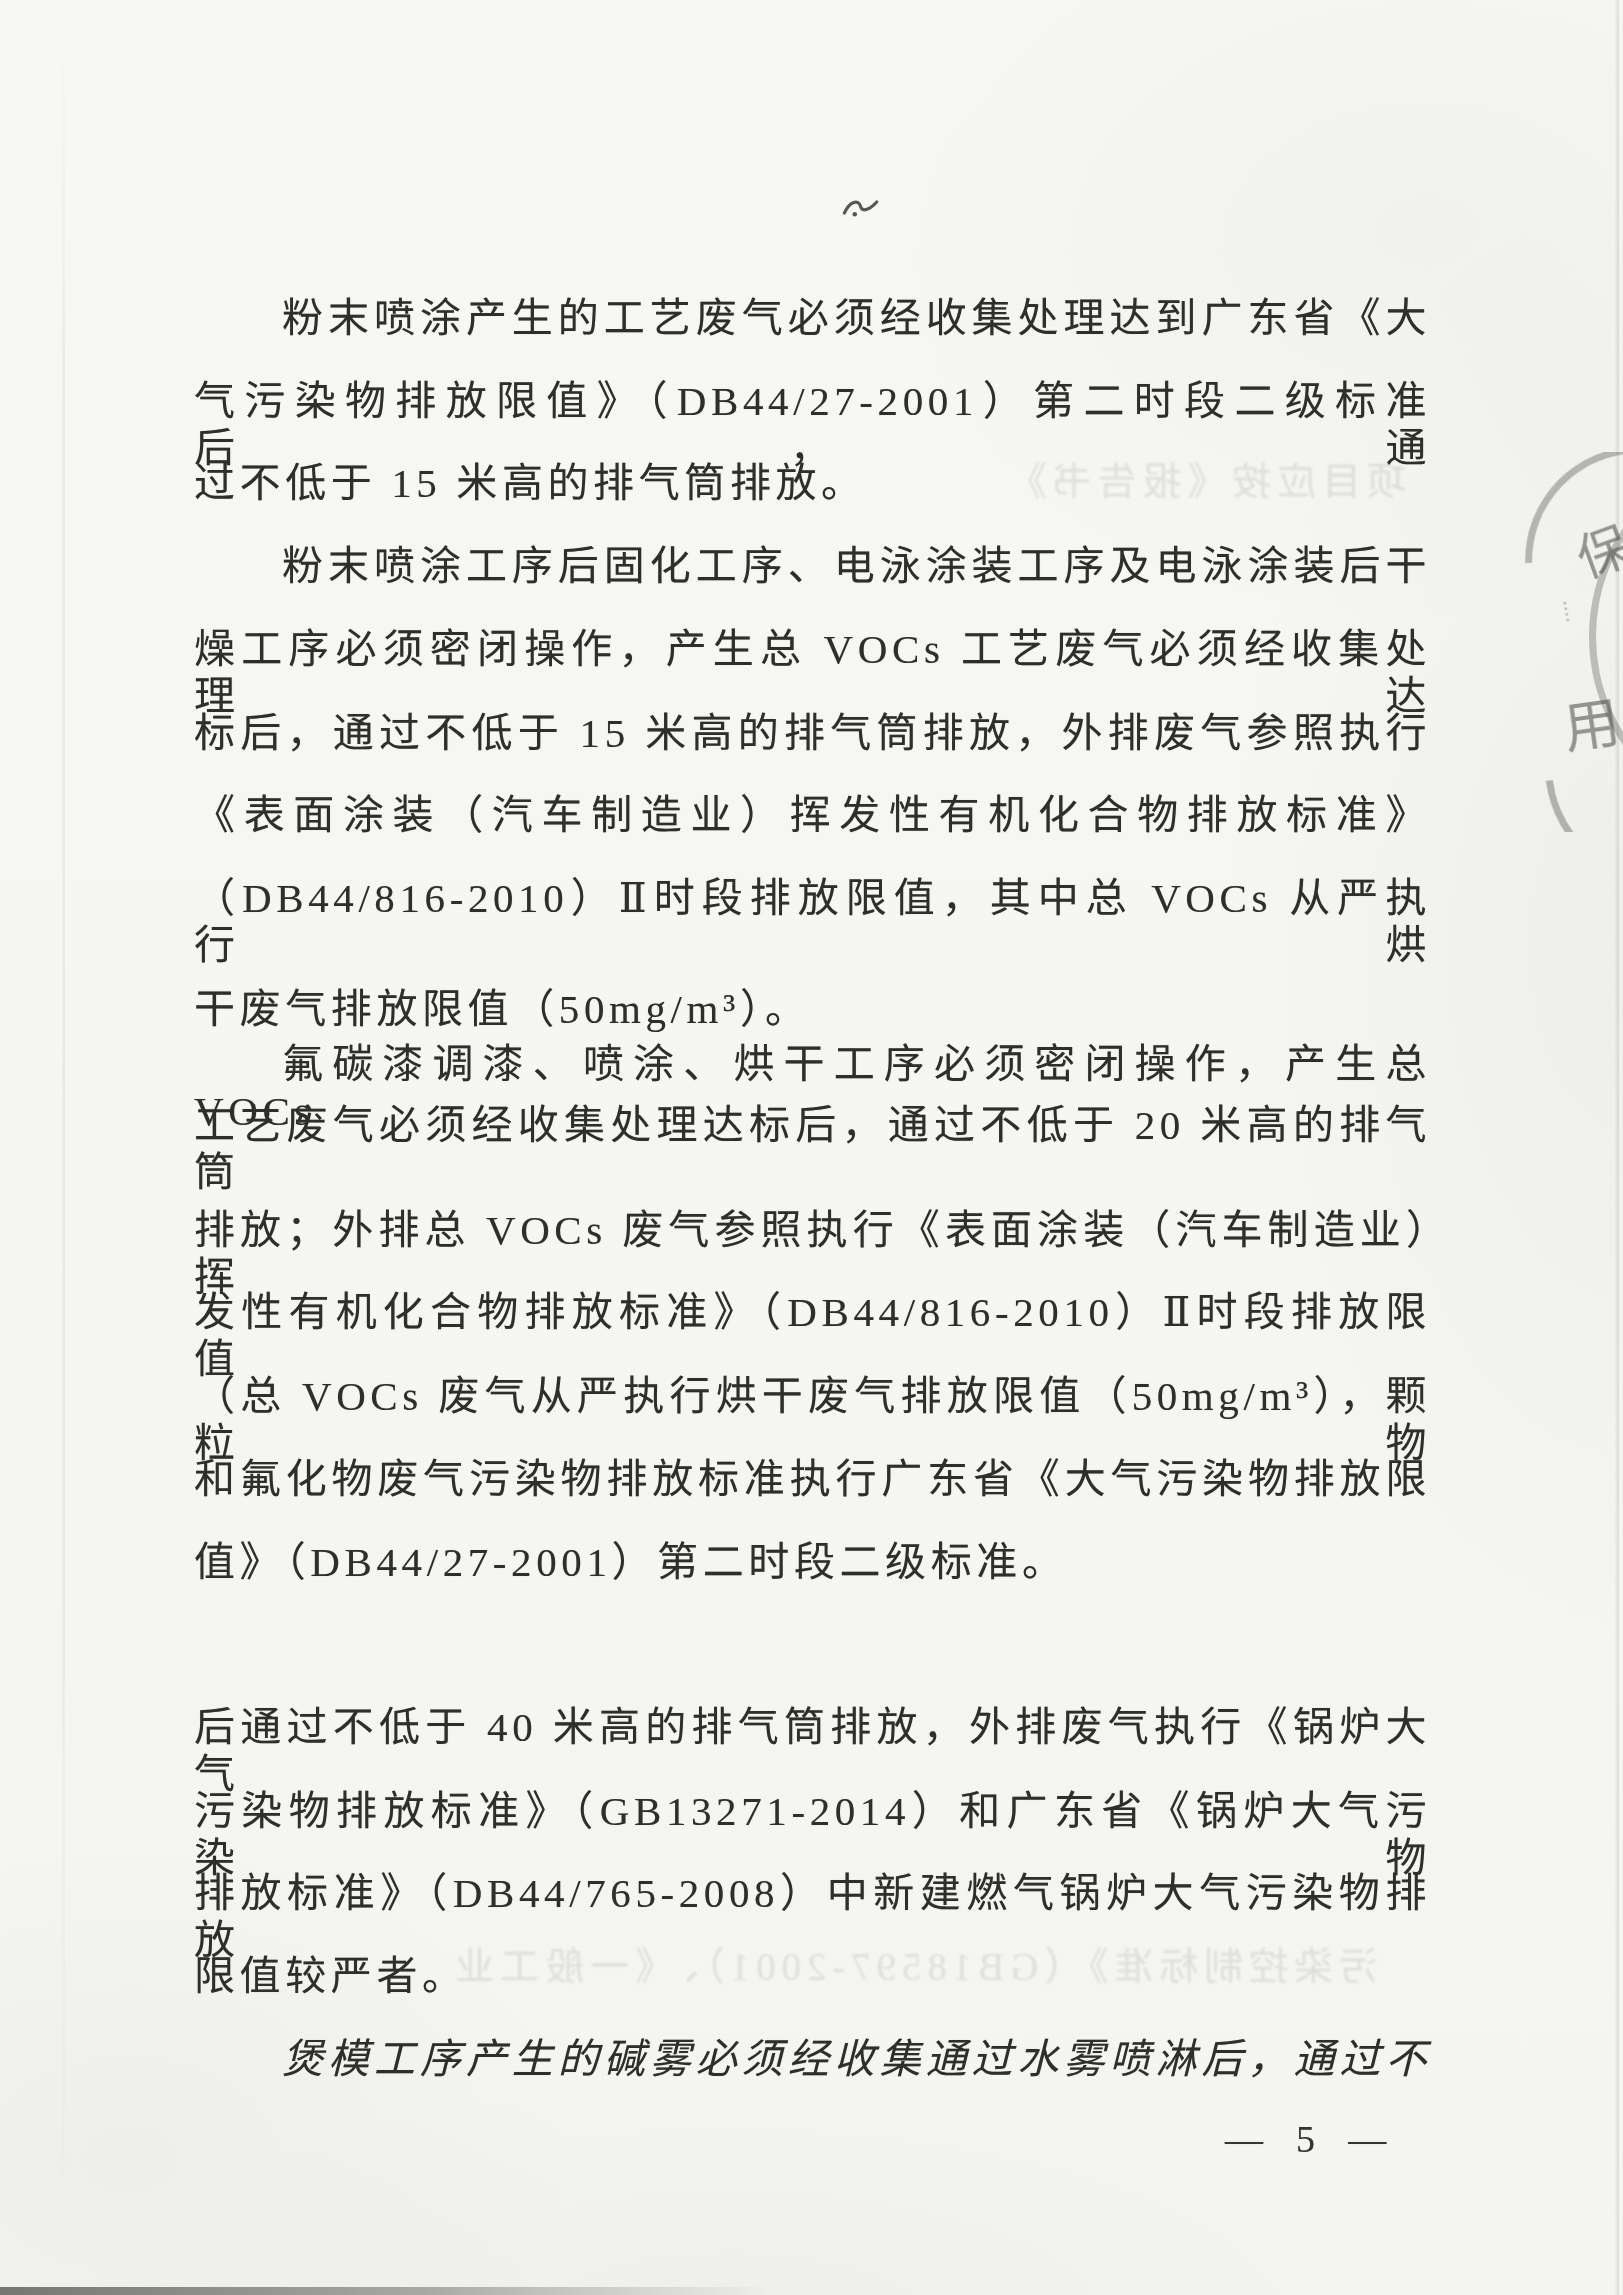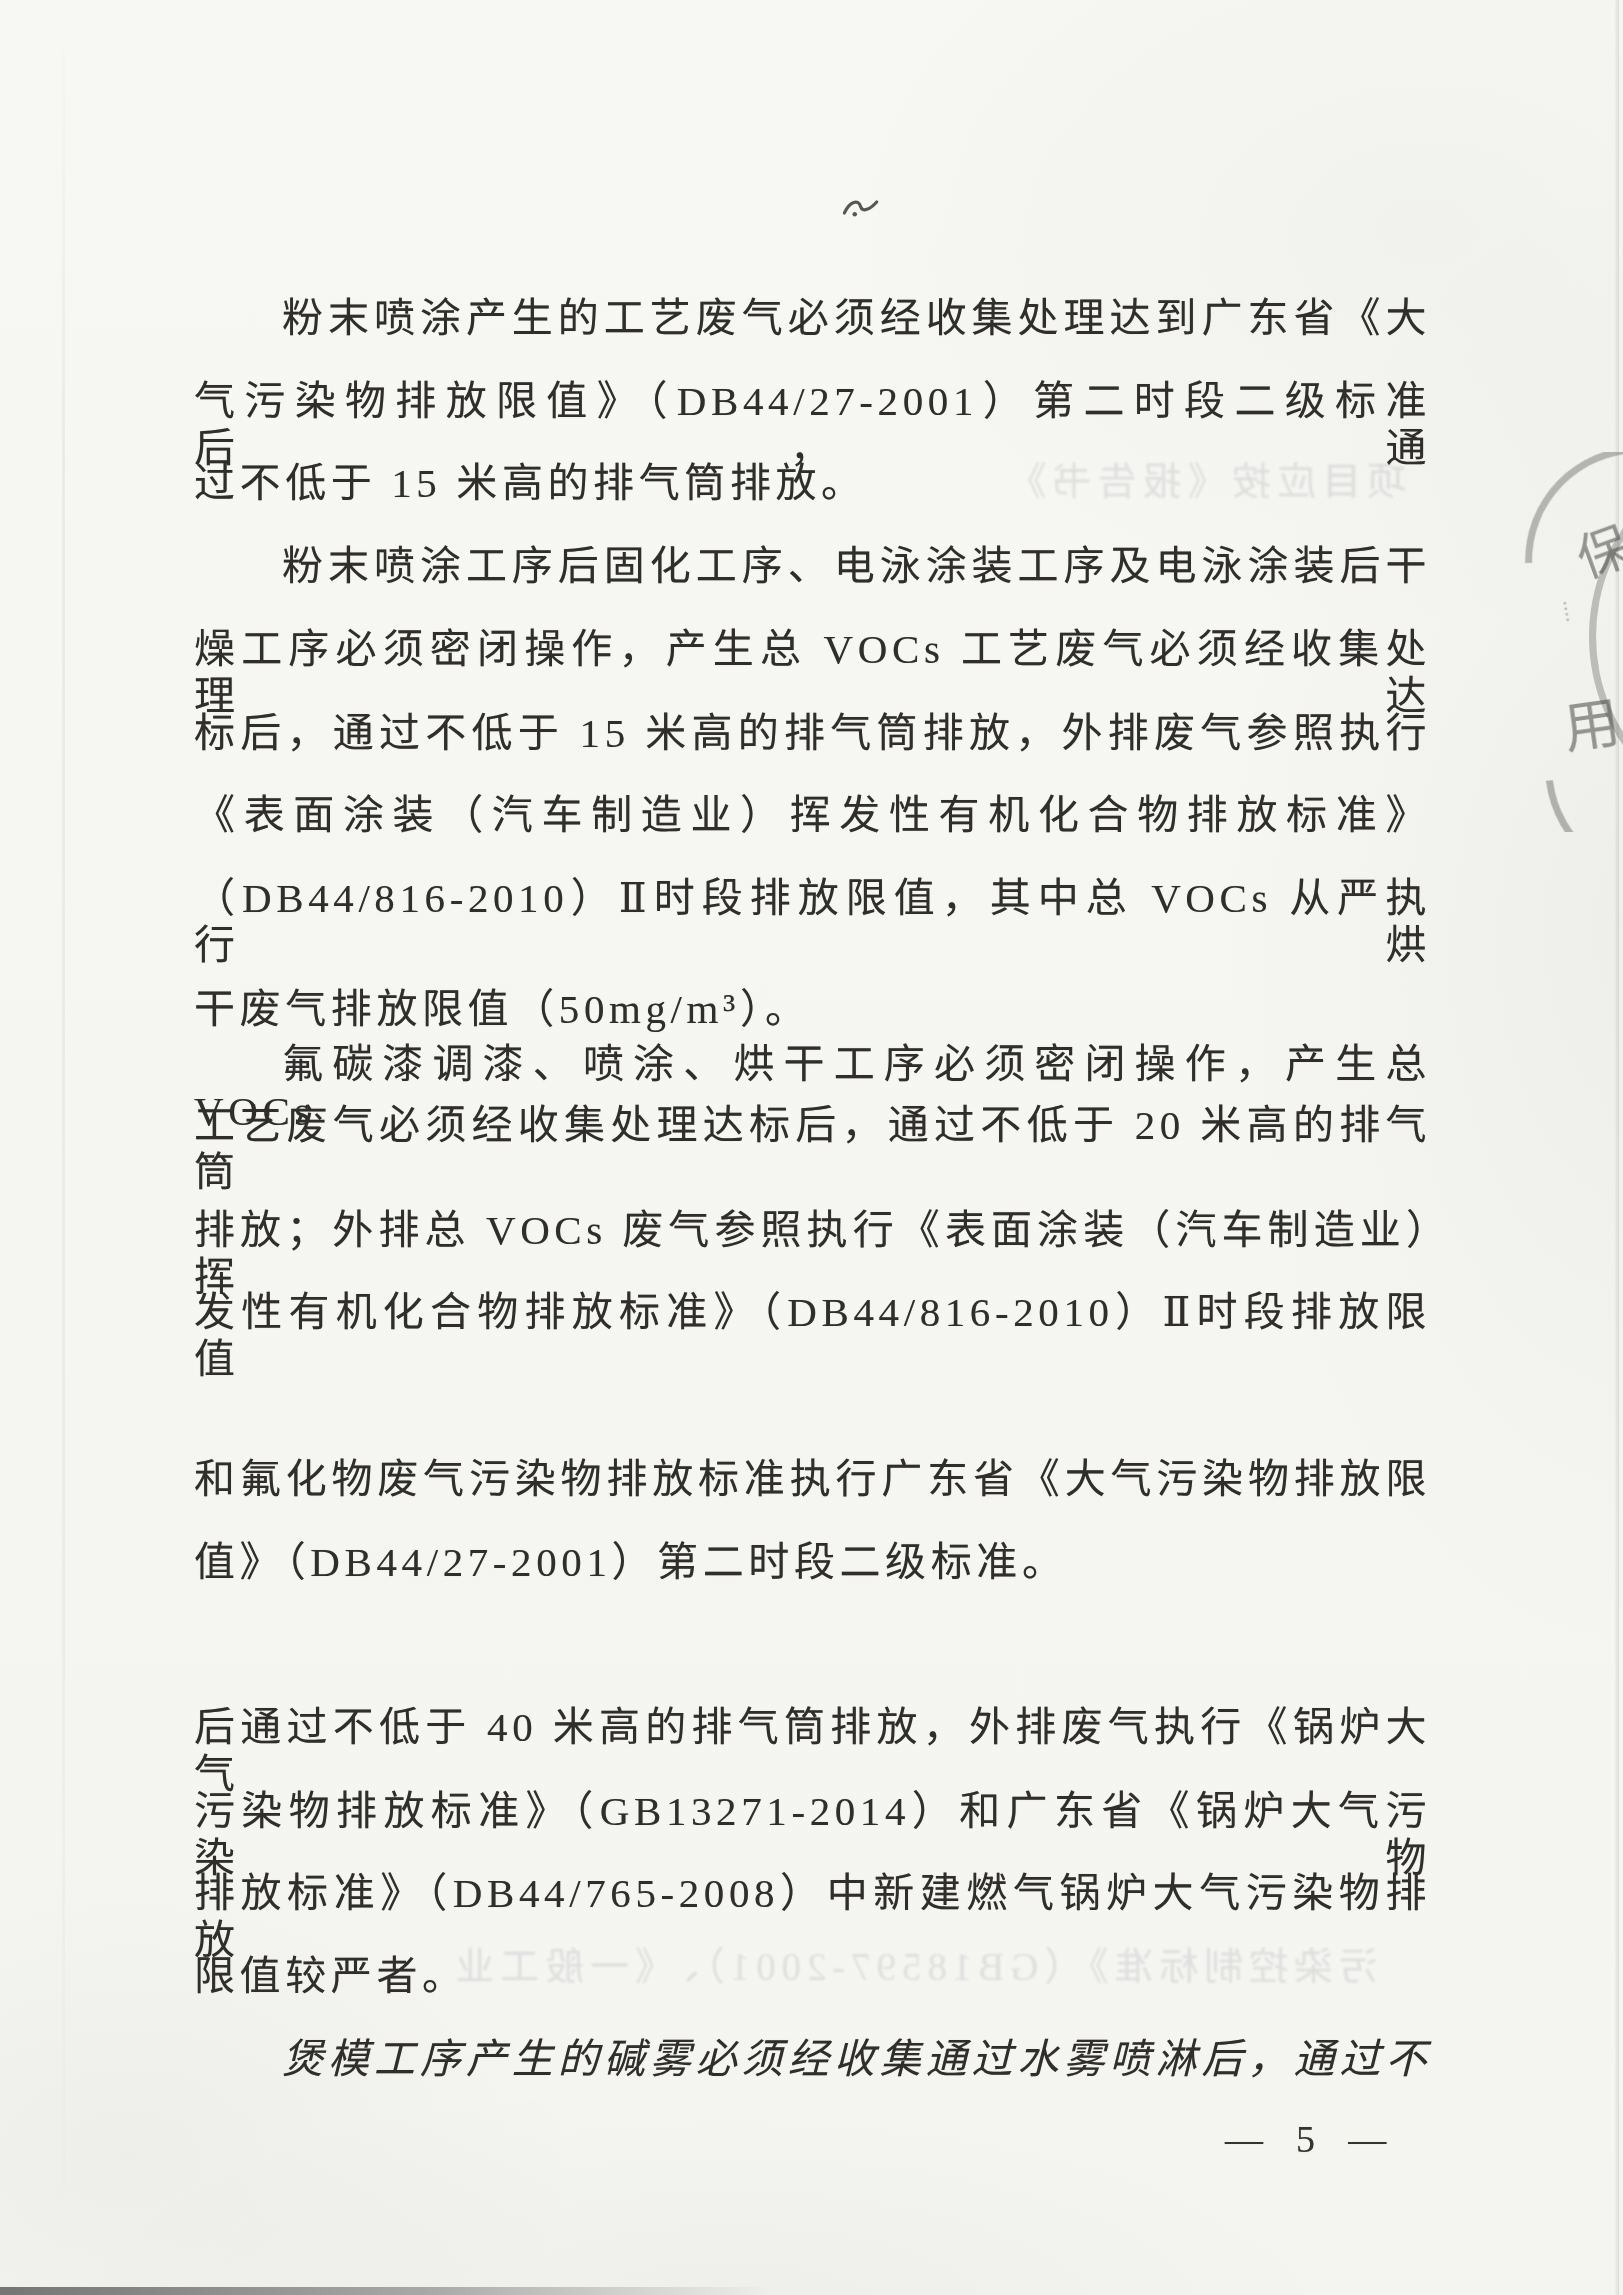--- a/index.html
+++ b/index.html
@@ -101,20 +101,21 @@
       <div class="line justify" style="top: 626px;">燥工序必须密闭操作，产生总 VOCs 工艺废气必须经收集处理达</div>
       <div class="line indent justify" style="top: 543px;">粉末喷涂工序后固化工序、电泳涂装工序及电泳涂装后干</div>
       <div class="line justify" style="top: 710px;">标后，通过不低于 15 米高的排气筒排放，外排废气参照执行</div>
       <div class="line justify" style="top: 792px;">《表面涂装（汽车制造业）挥发性有机化合物排放标准》</div>
       <div class="line justify" style="top: 875px;">（DB44/816-2010）Ⅱ时段排放限值，其中总 VOCs 从严执行烘</div>
       <div class="line" style="top: 986px;">干废气排放限值（50mg/m³）。</div>
       <div class="line indent justify" style="top: 1041px;">氟碳漆调漆、喷涂、烘干工序必须密闭操作，产生总 VOCs</div>
       <div class="line justify" style="top: 1092px; margin-top: 10px;">工艺废气必须经收集处理达标后，通过不低于 20 米高的排气筒</div>
       <div class="line justify" style="top: 1207px;">排放；外排总 VOCs 废气参照执行《表面涂装（汽车制造业）挥</div>
       <div class="line justify" style="top: 1289px;">发性有机化合物排放标准》（DB44/816-2010）Ⅱ时段排放限值</div>
+      <div class="line justify" style="top: 1373px;">（总 VOCs 废气从严执行烘干废气排放限值（50mg/m³），颗粒物</div>
       <div class="line justify" style="top: 1456px;">和氟化物废气污染物排放标准执行广东省《大气污染物排放限</div>
       <div class="line" style="top: 1539px;">值》（DB44/27-2001）第二时段二级标准。</div>
       <div class="line justify" style="top: 1704px;">后通过不低于 40 米高的排气筒排放，外排废气执行《锅炉大气</div>
       <div class="line justify" style="top: 1788px;">污染物排放标准》（GB13271-2014）和广东省《锅炉大气污染物</div>
       <div class="line justify" style="top: 1870px;">排放标准》（DB44/765-2008）中新建燃气锅炉大气污染物排放</div>
       <div class="line" style="top: 1953px;">限值较严者。</div>
       <div class="line indent justify" style="top: 2036px; font-style: italic;">煲模工序产生的碱雾必须经收集通过水雾喷淋后，通过不</div>
     </div>
 
   <div>

